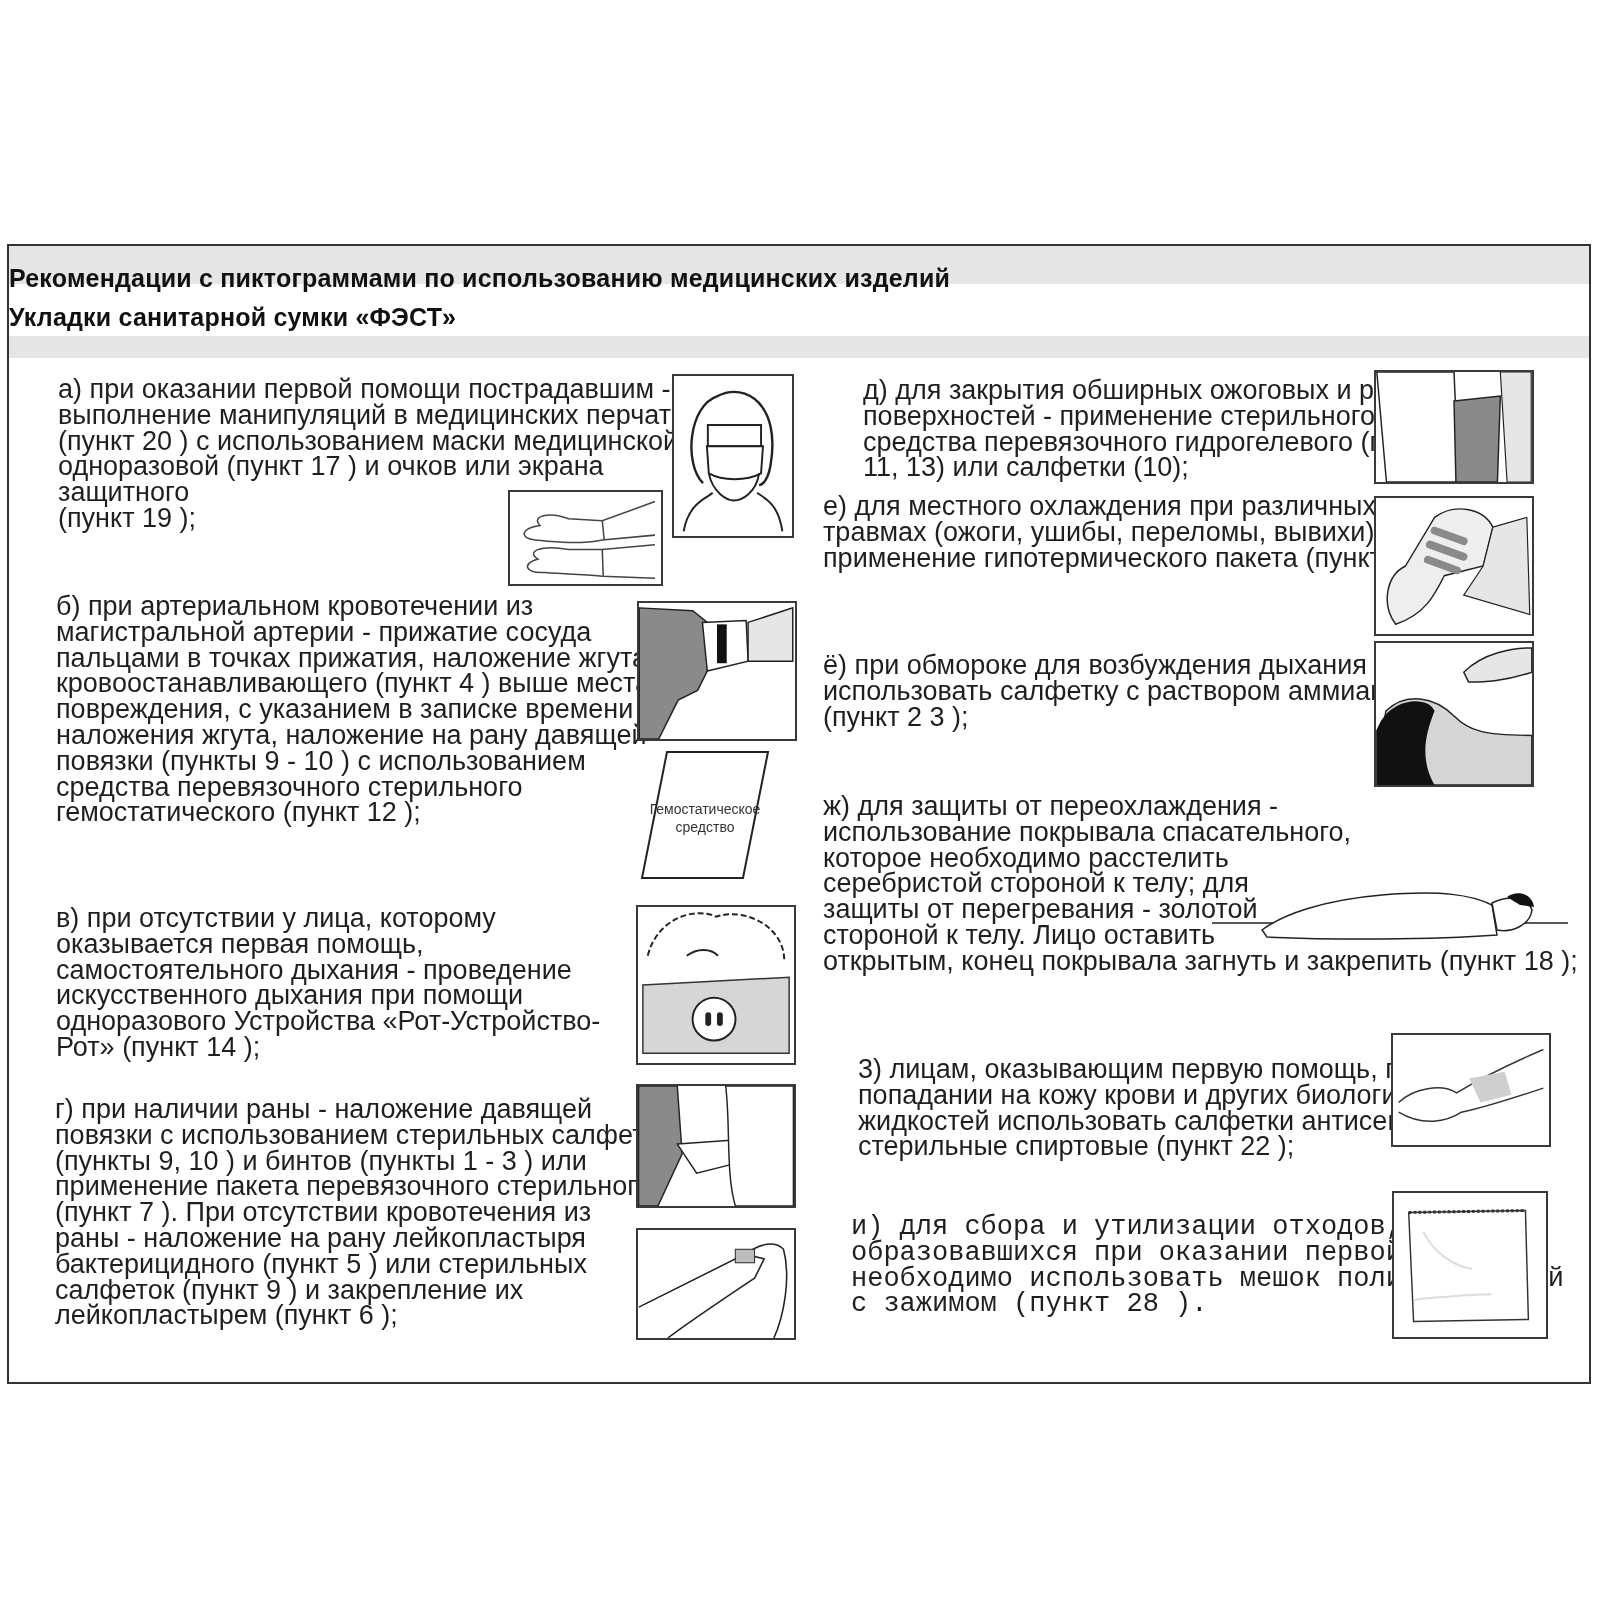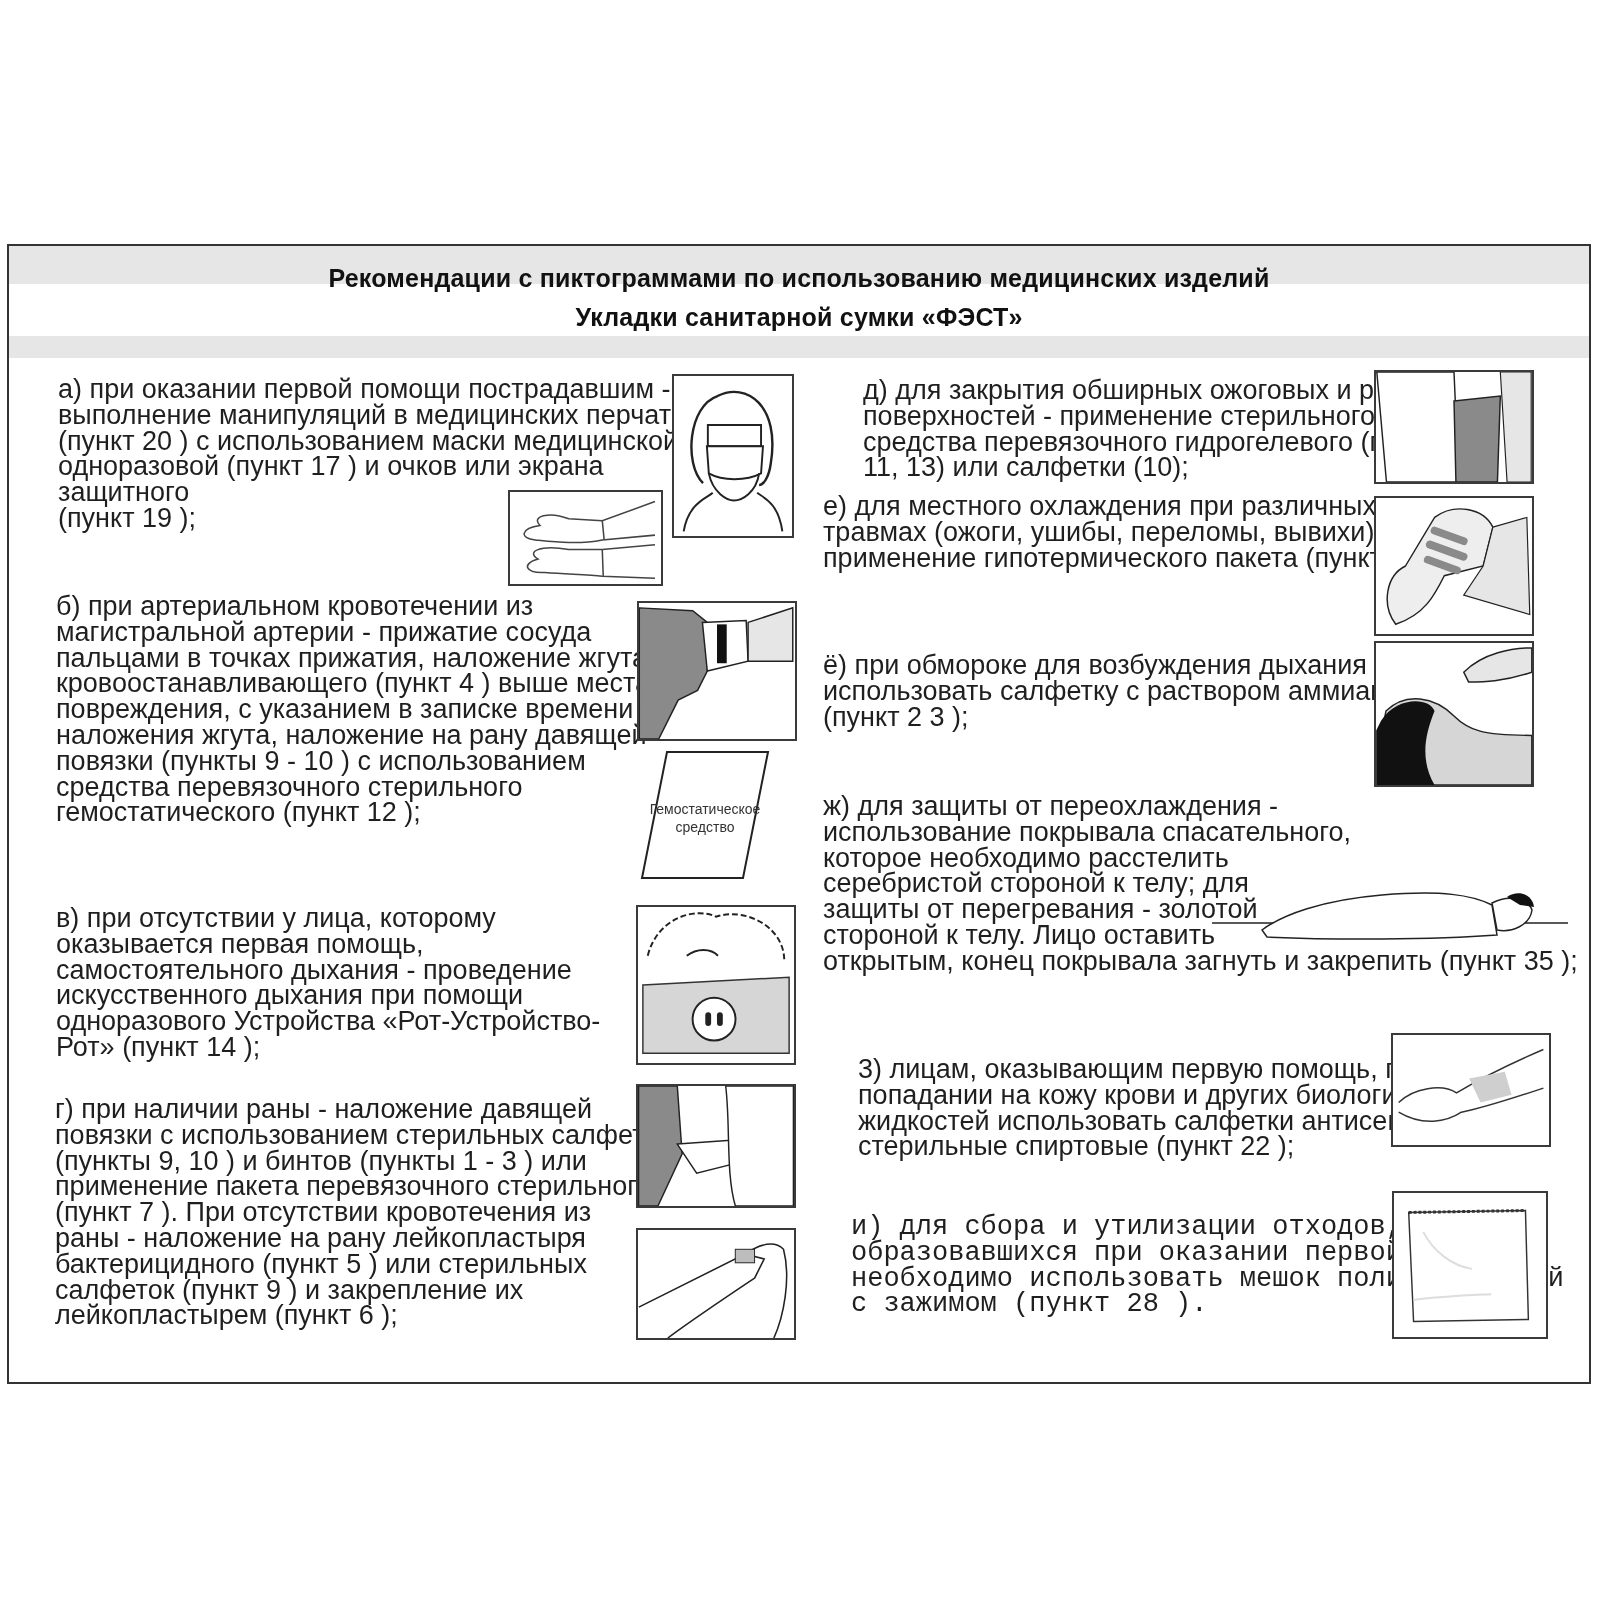--- a/index.html
+++ b/index.html
@@ -3,21 +3,21 @@
 <meta charset="utf-8">
 <style>
   html, body { margin:0; padding:0; background:#ffffff; }
   body { width:1600px; height:1600px; position:relative; overflow:hidden;
          font-family:"Liberation Sans", sans-serif; color:#1a1a1a; }
   .frame { position:absolute; left:7px; top:244px; width:1584px; height:1140px;
            border:2px solid #333; box-sizing:border-box; background:#fff; }
   .band { position:absolute; left:0; right:0; background:#e6e6e6; }
   .band.top { top:0; height:38px; }
   .band.bottom { top:90px; height:22px; }
-  .title { position:absolute; left:0; right:0; text-align:center; font-weight:bold;
+  .title { position:absolute; left:0; right:0; font-weight:bold;
            font-size:25px; letter-spacing:0.2px; color:#111; }
   .title.l1 { top:18px; }
   .title.l2 { top:57px; }
   .para { position:absolute; font-size:27px; line-height:25.8px; color:#1f1f1f; white-space:pre-line; }
   .pic { position:absolute; border:2px solid #3a3a3a; box-sizing:border-box; background:#fff; overflow:hidden; }
   .pic svg { width:100%; height:100%; display:block; }
   .hemo { position:absolute; left:640px; top:750px; width:130px; height:130px; }
   .hemo-text { position:absolute; left:640px; top:800px; width:130px; text-align:center; font-size:14px; line-height:18px; color:#333; }
 </style>
 </head>
@@ -70,21 +70,21 @@
 применение гипотермического пакета (пункт 16);</div>
 <div class="para" style="left:823px;top:653px;">ё) при обмороке для возбуждения дыхания
 использовать салфетку с раствором аммиака
 (пункт 2 3 );</div>
 <div class="para" style="left:823px;top:794px;">ж) для защиты от переохлаждения -
  использование покрывала спасательного,
  которое необходимо расстелить
  серебристой стороной к телу; для
  защиты от перегревания - золотой
  стороной к телу. Лицо оставить
- открытым, конец покрывала загнуть и закрепить (пункт 35 );</div>
+ открытым, конец покрывала загнуть и закрепить (пункт 18 );</div>
 <div class="para" style="left:858px;top:1057px;">3) лицам, оказывающим первую помощь, при
 попадании на кожу крови и других биологических
 жидкостей использовать салфетки антисептические
 стерильные спиртовые (пункт 22 );</div>
 <div class="para" style="left:851px;top:1215px;font-family:Liberation Mono, monospace;">и) для сбора  и утилизации отходов,
 образовавшихся при оказании первой помощи,
 необходимо использовать мешок полиэтиленовый
 с зажимом (пункт 28 ).</div>
 
 <div class="pic" style="left:672px;top:374px;width:122px;height:164px;">

